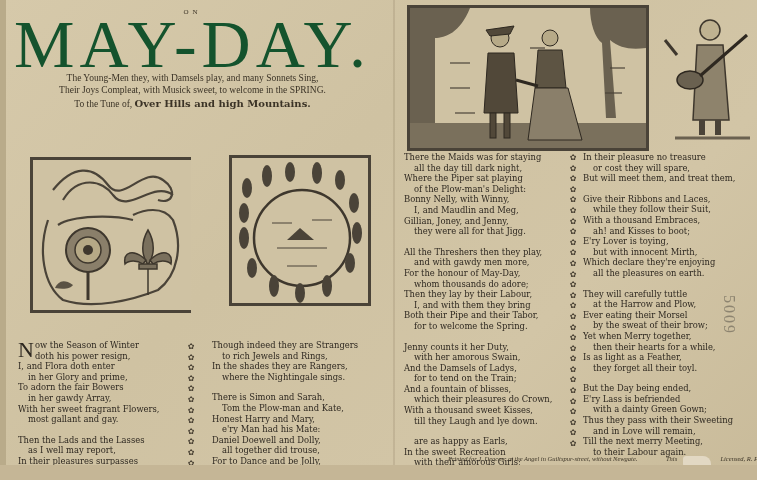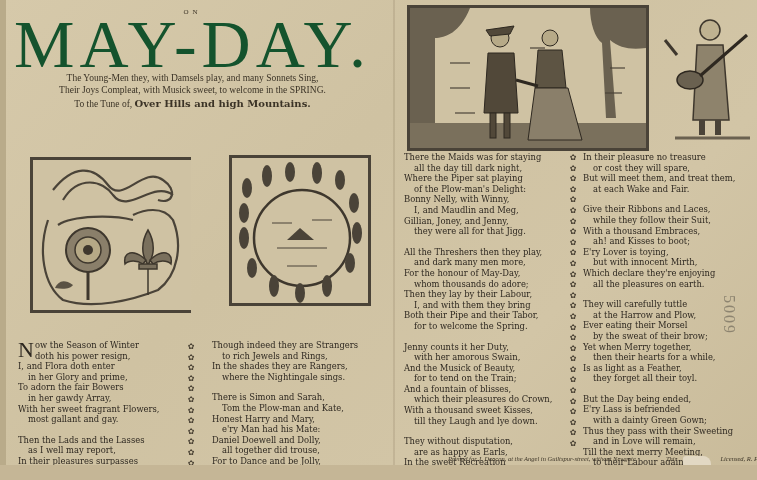--- a/index.html
+++ b/index.html
@@ -218,40 +218,39 @@
     <div class="line indent">all the day till dark night,</div>
     <div class="line">Where the Piper sat playing</div>
     <div class="line indent">of the Plow-man's Delight:</div>
     <div class="line">Bonny Nelly, with Winny,</div>
     <div class="line indent">I, and Maudlin and Meg,</div>
     <div class="line">Gillian, Joney, and Jenny,</div>
     <div class="line indent">they were all for that Jigg.</div>
   </div>
   <div class="stanza">
     <div class="line">All the Threshers then they play,</div>
-    <div class="line indent">and dark many men more,</div>
+    <div class="line indent">and with gawdy men more,</div>
     <div class="line">For the honour of May-Day,</div>
     <div class="line indent">whom thousands do adore;</div>
     <div class="line">Then they lay by their Labour,</div>
     <div class="line indent">I, and with them they bring</div>
     <div class="line">Both their Pipe and their Tabor,</div>
     <div class="line indent">for to welcome the Spring.</div>
   </div>
   <div class="stanza">
     <div class="line">Jenny counts it her Duty,</div>
     <div class="line indent">with her amorous Swain,</div>
-    <div class="line">And the Musick of Beauty,</div>
+    <div class="line">And the Damsels of Ladys,</div>
     <div class="line indent">for to tend on the Train;</div>
     <div class="line">And a fountain of blisses,</div>
     <div class="line indent">which their pleasures do Crown,</div>
     <div class="line">With a thousand sweet Kisses,</div>
     <div class="line indent">till they Laugh and lye down.</div>
   </div>
   <div class="stanza">
-    <div class="line">They without disputation,</div>
     <div class="line indent">are as happy as Earls,</div>
     <div class="line">In the sweet Recreation</div>
     <div class="line indent">with their amorous Girls;</div>
   </div>
 </div>
 
 <div class="orn-col" style="left:568px; top:153px;">
   <div>✿</div>
   <div>✿</div>
   <div>✿</div>
@@ -280,21 +279,20 @@
   <div>✿</div>
   <div>✿</div>
   <div>✿</div>
 </div>
 
 <div class="verse-col" style="left:583px; top:152px;">
   <div class="stanza">
     <div class="line">In their pleasure no treasure</div>
     <div class="line indent">or cost they will spare,</div>
     <div class="line">But will meet them, and treat them,</div>
-    <div class="line indent">at each Wake and Fair.</div>
   </div>
   <div class="stanza">
     <div class="line">Give their Ribbons and Laces,</div>
     <div class="line indent">while they follow their Suit,</div>
     <div class="line">With a thousand Embraces,</div>
     <div class="line indent">ah! and Kisses to boot;</div>
     <div class="line">E'ry Lover is toying,</div>
     <div class="line indent">but with innocent Mirth,</div>
     <div class="line">Which declare they're enjoying</div>
     <div class="line indent">all the pleasures on earth.</div>

